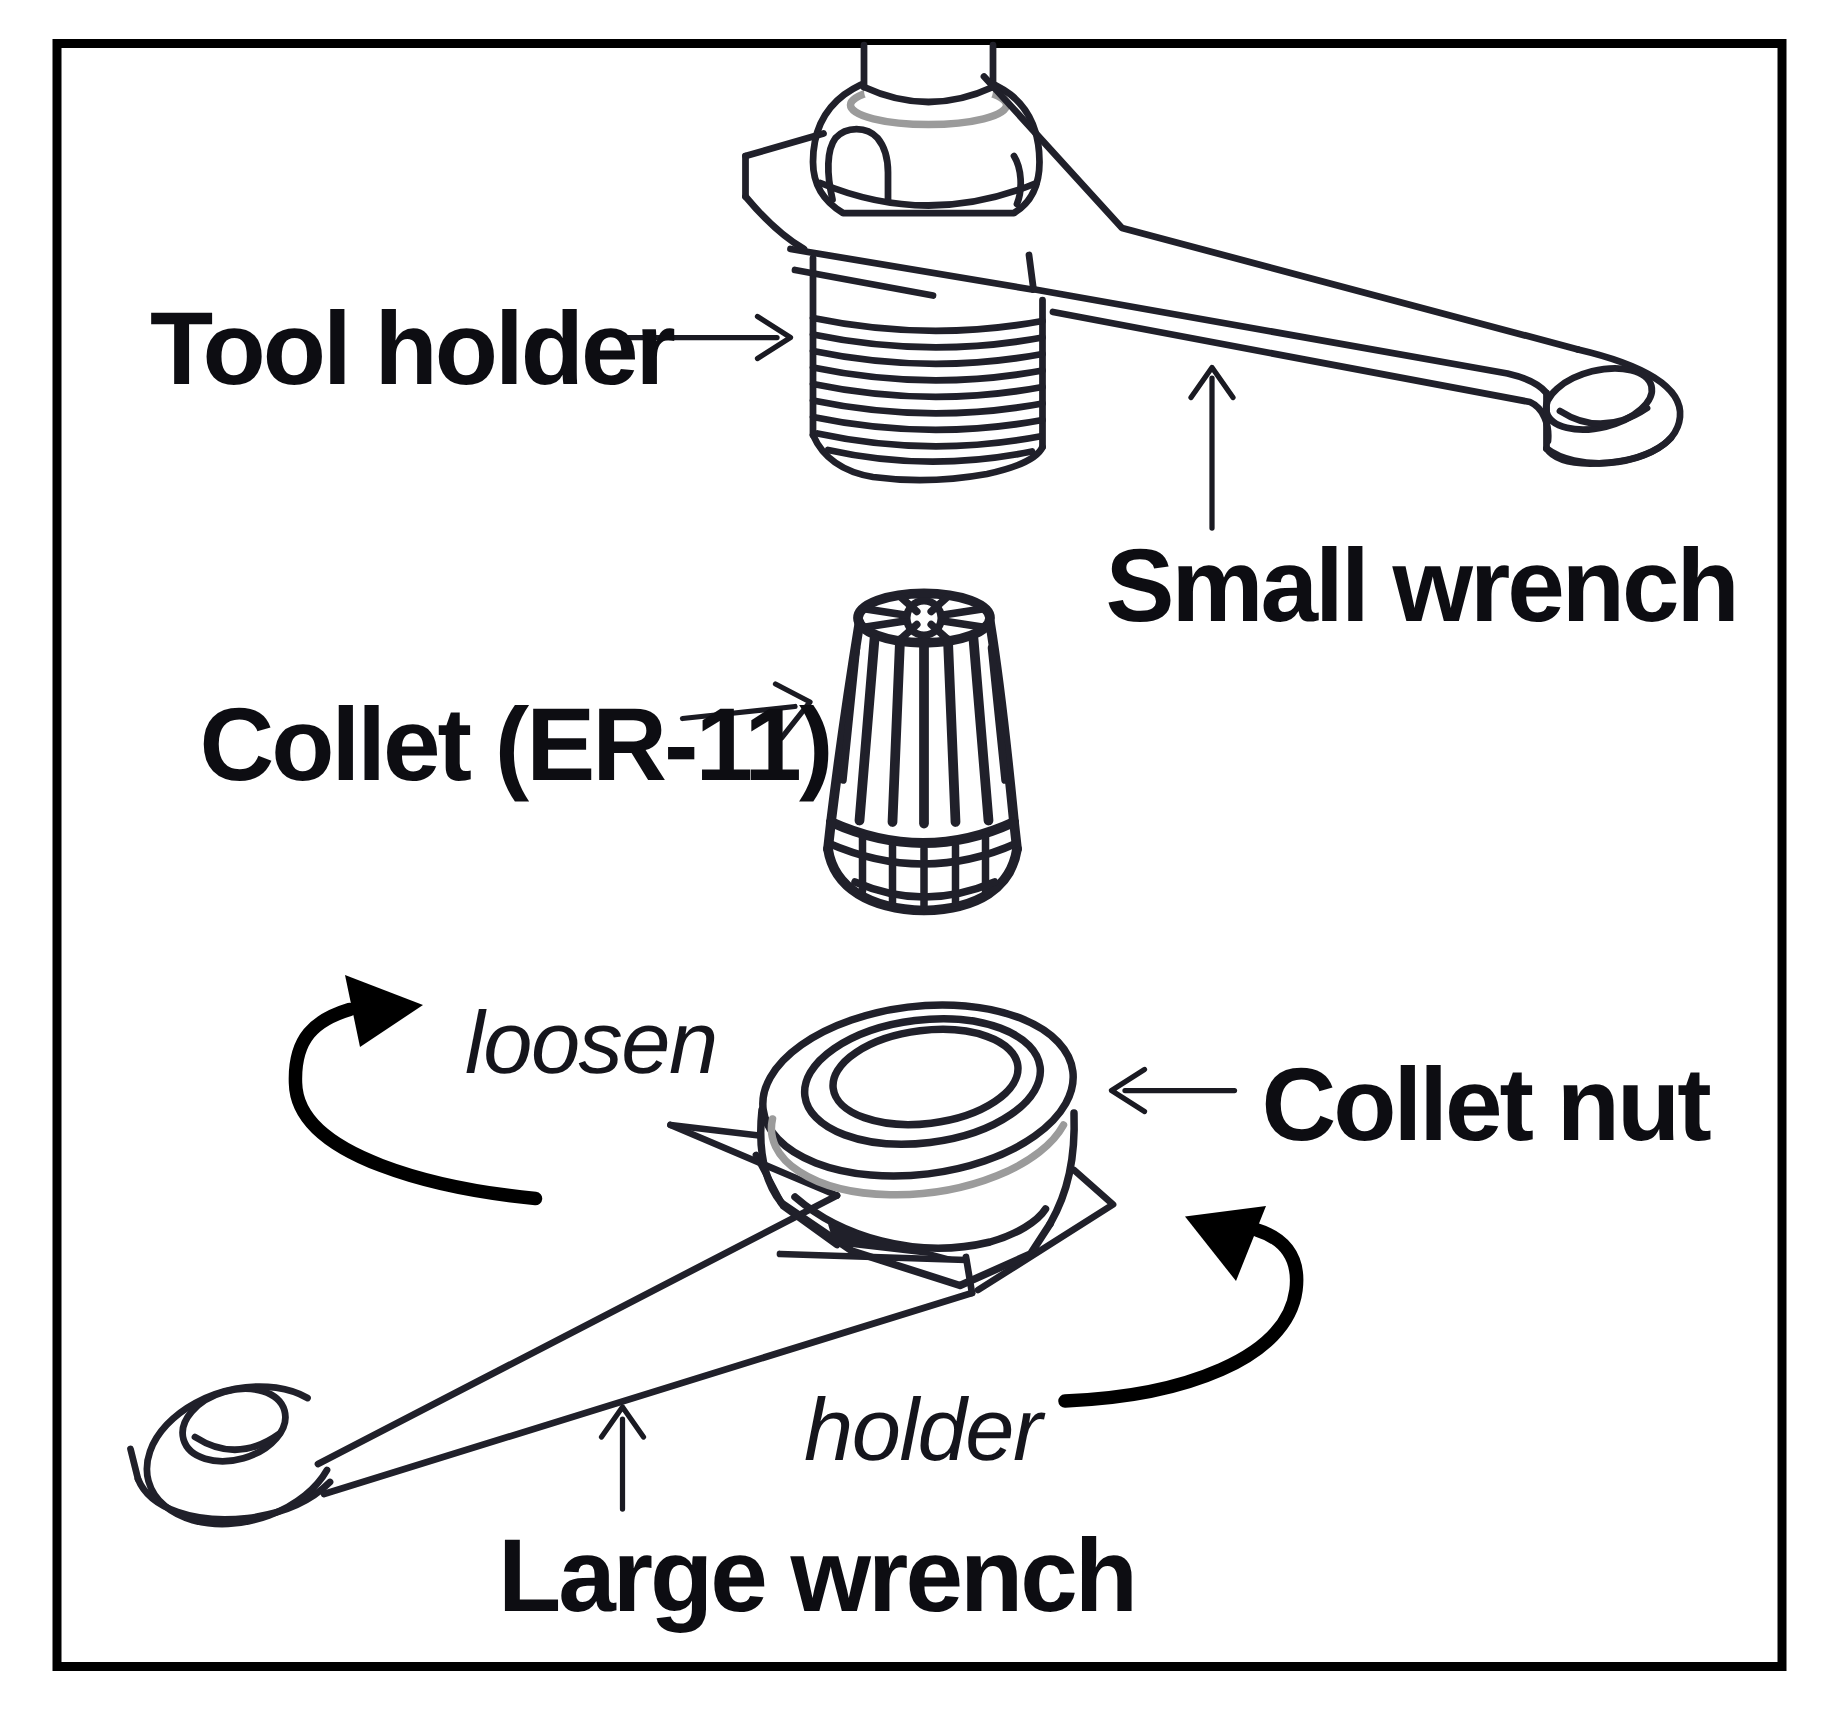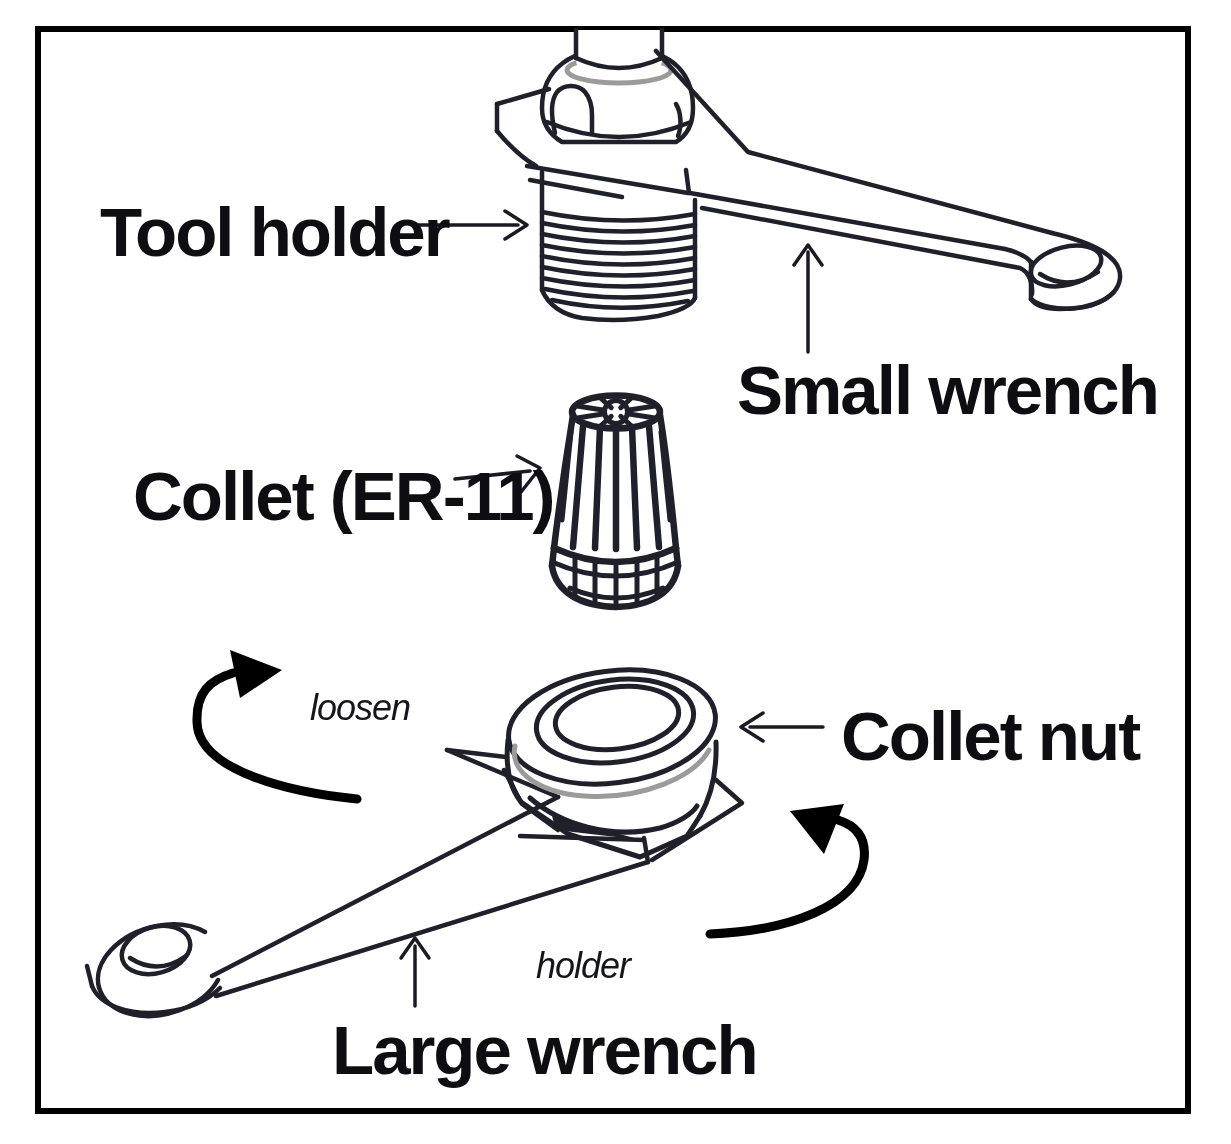--- a/index.html
+++ b/index.html
@@ -1,21 +1,21 @@
 <!DOCTYPE html>
 <html><head>
 <meta charset="utf-8">
 <style>
   html,body{margin:0;padding:0;background:#ffffff;}
   body{width:1231px;height:1144px;position:relative;font-family:"Liberation Sans",sans-serif;overflow:hidden;}
   .frame{position:absolute;left:35px;top:26px;width:1144px;height:1076px;border:6px solid #000;background:#fff;}
   svg.art{position:absolute;left:0;top:0;width:1231px;height:1144px;}
   .lbl{position:absolute;color:#0d0d12;white-space:nowrap;line-height:1;}
   .lbl-bold{font-weight:700;font-size:69px;letter-spacing:-2px;}
-  .lbl-italic{font-style:italic;font-weight:400;font-size:36px;letter-spacing:-1px;color:#15151c;margin-top:24px;}
+  .lbl-italic{font-style:italic;font-weight:400;font-size:59px;letter-spacing:-1px;color:#15151c;}
   
   .ln{stroke:#20202a;stroke-width:4.5;fill:none;stroke-linecap:round;stroke-linejoin:round;}
   .ln-bold{stroke:#20202a;stroke-width:6.5;fill:none;stroke-linecap:round;stroke-linejoin:round;}
   .ln-med{stroke:#20202a;stroke-width:5;fill:none;stroke-linecap:round;stroke-linejoin:round;}
   .ln-gray{stroke:#9b9b9b;stroke-width:5;fill:none;stroke-linecap:round;}
   .ln-white{fill:#ffffff;stroke:none;}
   .thin-arrow{stroke:#1a1a22;stroke-width:3.5;fill:none;stroke-linecap:round;stroke-linejoin:round;}
   .thick-arrow{stroke:#000;stroke-width:9;fill:none;stroke-linecap:round;}
   .thick-head{fill:#000;stroke:none;}
   .dark-fill{fill:#20202a;stroke:none;}

